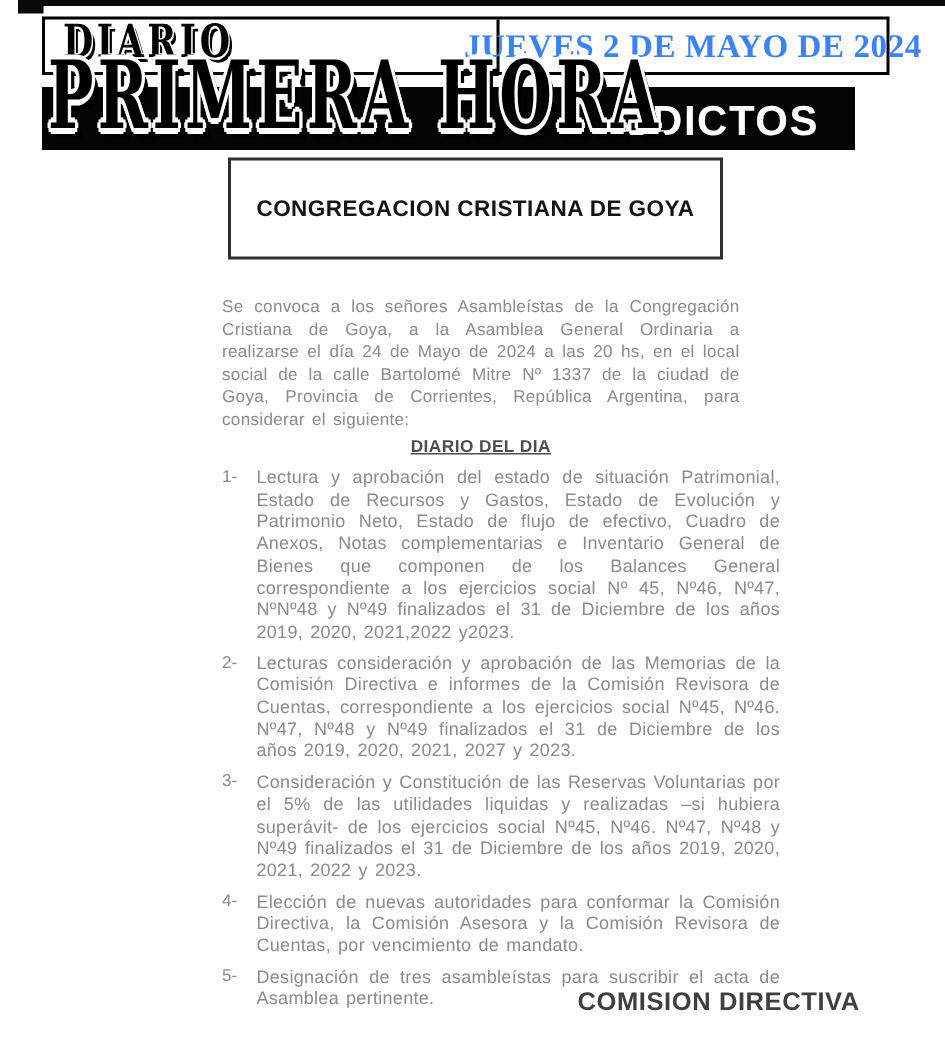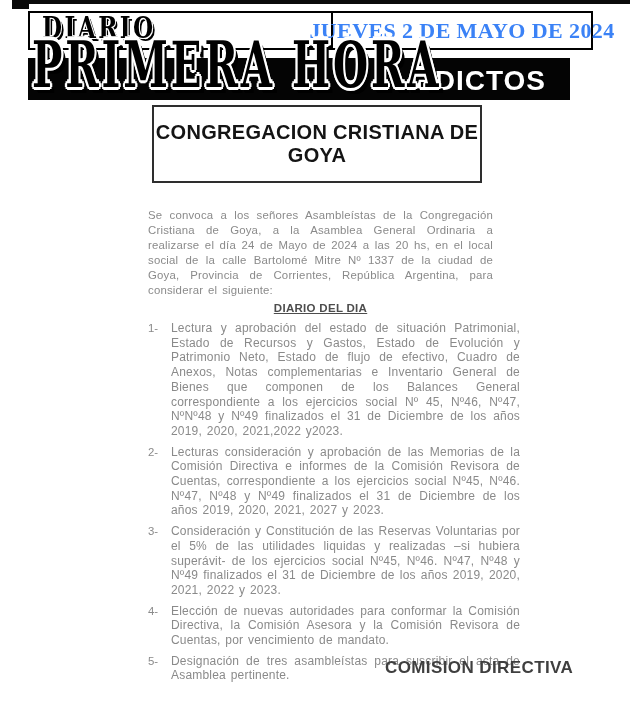--- a/index.html
+++ b/index.html
@@ -45,37 +45,37 @@
     font-family:"DejaVu Serif", serif; font-weight:700; font-size:56px; line-height:1;
     letter-spacing:4px; color:#000; white-space:nowrap;
     transform:scale(0.72,1.12); transform-origin:left top;
     text-shadow:-2px -2px 0 #fff, 2px -2px 0 #fff, -2px 2px 0 #fff, 2px 2px 0 #fff,
                  0 -3px 0 #fff, 0 3px 0 #fff, -3px 0 0 #fff, 3px 0 0 #fff,
                  5px 5px 0 #000, 6px 6px 0 #000;
   }
 
   
   .org-box {
-    position:absolute; left:152px; top:105px; width:330px; height:78px;
+    position:absolute; left:152px; top:105px; width:330px; height:68px;
     border:2px solid #2e2e2e; box-sizing:border-box;
     display:flex; align-items:center; justify-content:center;
-    font-weight:700; font-size:20px; letter-spacing:0.3px; color:#141414;
+    font-weight:700; font-size:15px; letter-spacing:0.3px; color:#141414;
     text-align:center;
   }
 
   .content { position:absolute; left:148px; top:198px; width:372px; }
 
   .section-heading {
     width:345px; text-align:center; text-decoration:underline;
     font-weight:700; font-size:11.5px; color:#4d4d4d; letter-spacing:0.3px;
   }
   .heading-orden { margin-top:4px; margin-bottom:7px; }
 
   .intro {
-    margin-top:10px; width:345px;
+    width:345px;
     text-align:justify; font-size:11.4px; line-height:15px;
     color:#8a8a8a; letter-spacing:0.2px; word-spacing:1.5px;
   }
 
   .items { margin-top:5px; }
   .item { display:flex; margin-bottom:6px; }
   .item-num {
     flex:none; width:23px; font-size:11.4px; line-height:14.7px; color:#8a8a8a;
   }
   .item-text {

